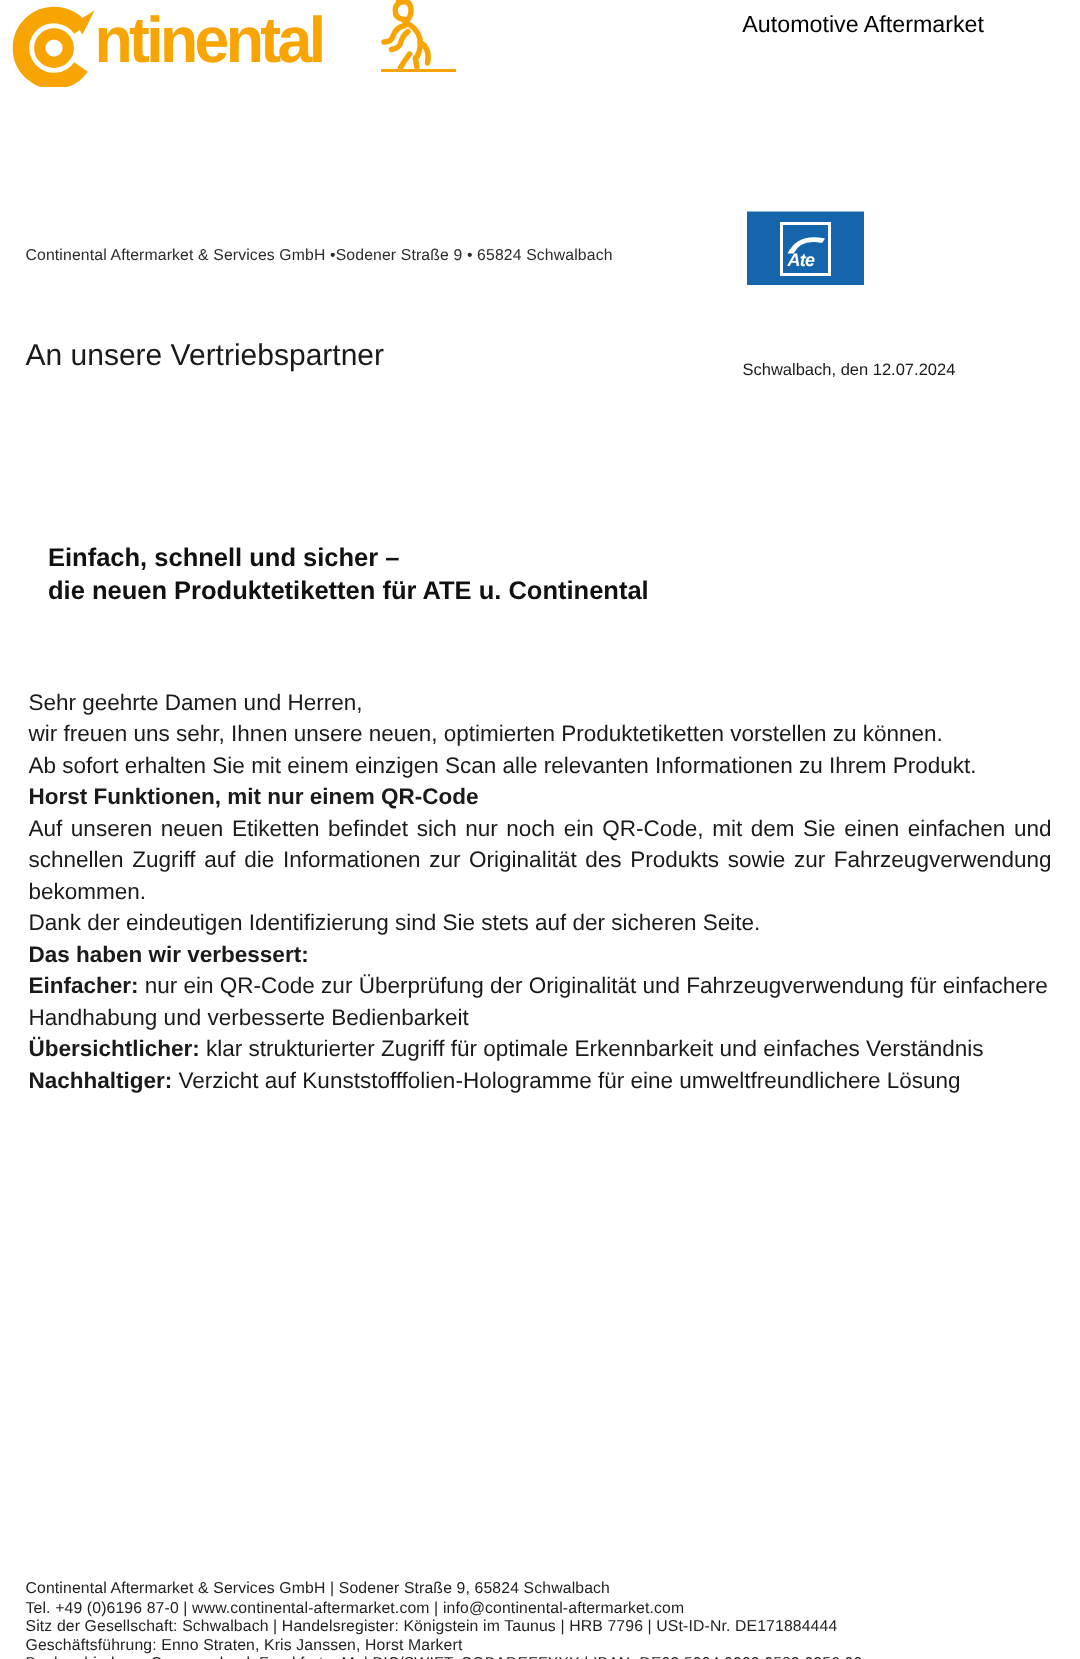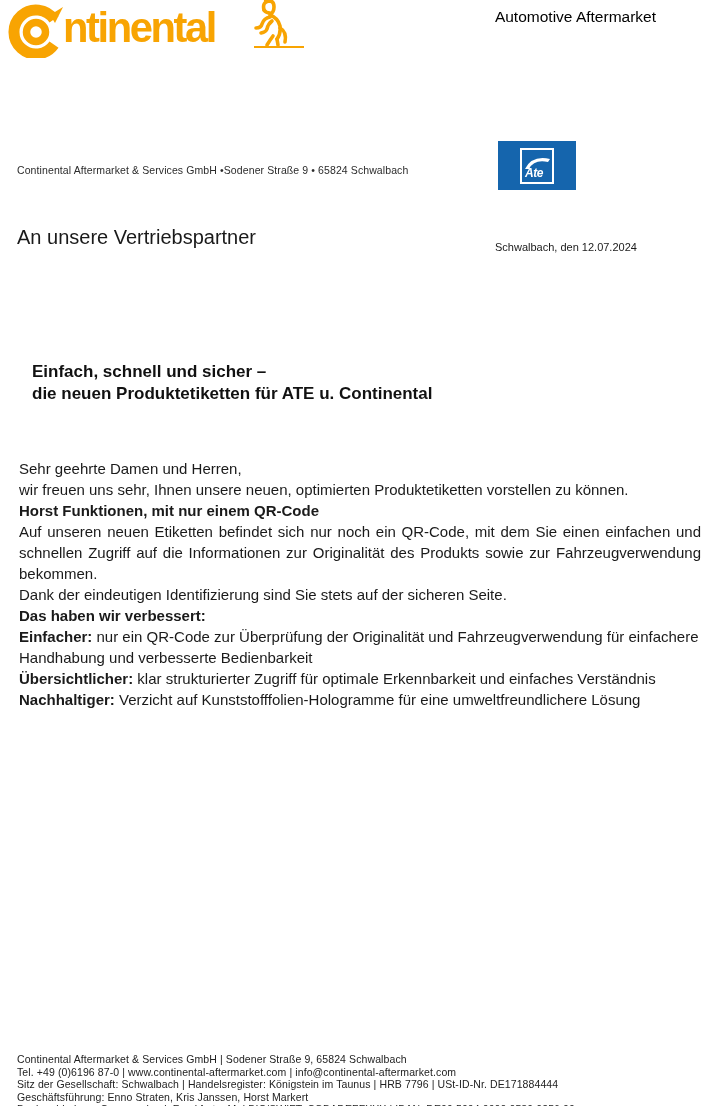--- a/index.html
+++ b/index.html
@@ -175,20 +175,21 @@
 <div class="dateline">Schwalbach, den 12.07.2024</div>
 
 <div class="subject">
   <div>Einfach, schnell und sicher –</div>
   <div>die neuen Produktetiketten für ATE u. Continental</div>
 </div>
 
 <div class="letter-body">
   <p>Sehr geehrte Damen und Herren,</p>
   <p class="mt12">wir freuen uns sehr, Ihnen unsere neuen, optimierten Produktetiketten vorstellen zu können.</p>
+  <p class="mt14">Ab sofort erhalten Sie mit einem einzigen Scan alle relevanten Informationen zu Ihrem Produkt.</p>
 
   <p class="mt27 sec-heading">Horst Funktionen, mit nur einem QR-Code</p>
   <p class="mt14 just">Auf unseren neuen Etiketten befindet sich nur noch ein QR-Code, mit dem Sie einen einfachen und schnellen Zugriff auf die Informationen zur Originalität des Produkts sowie zur Fahrzeugverwendung bekommen.</p>
   <p class="mt12">Dank der eindeutigen Identifizierung sind Sie stets auf der sicheren Seite.</p>
 
   <p class="mt28 sec-heading">Das haben wir verbessert:</p>
 
   <p class="mt12"><span class="b">Einfacher:</span><span> nur ein QR-Code zur Überprüfung der Originalität und Fahrzeugverwendung für einfachere Handhabung und verbesserte Bedienbarkeit</span></p>
   <p class="mt10"><span class="b">Übersichtlicher:</span><span> klar strukturierter Zugriff für optimale Erkennbarkeit und einfaches Verständnis</span></p>
   <p class="mt12"><span class="b">Nachhaltiger:</span><span> Verzicht auf Kunststofffolien-Hologramme für eine umweltfreundlichere Lösung</span></p>

